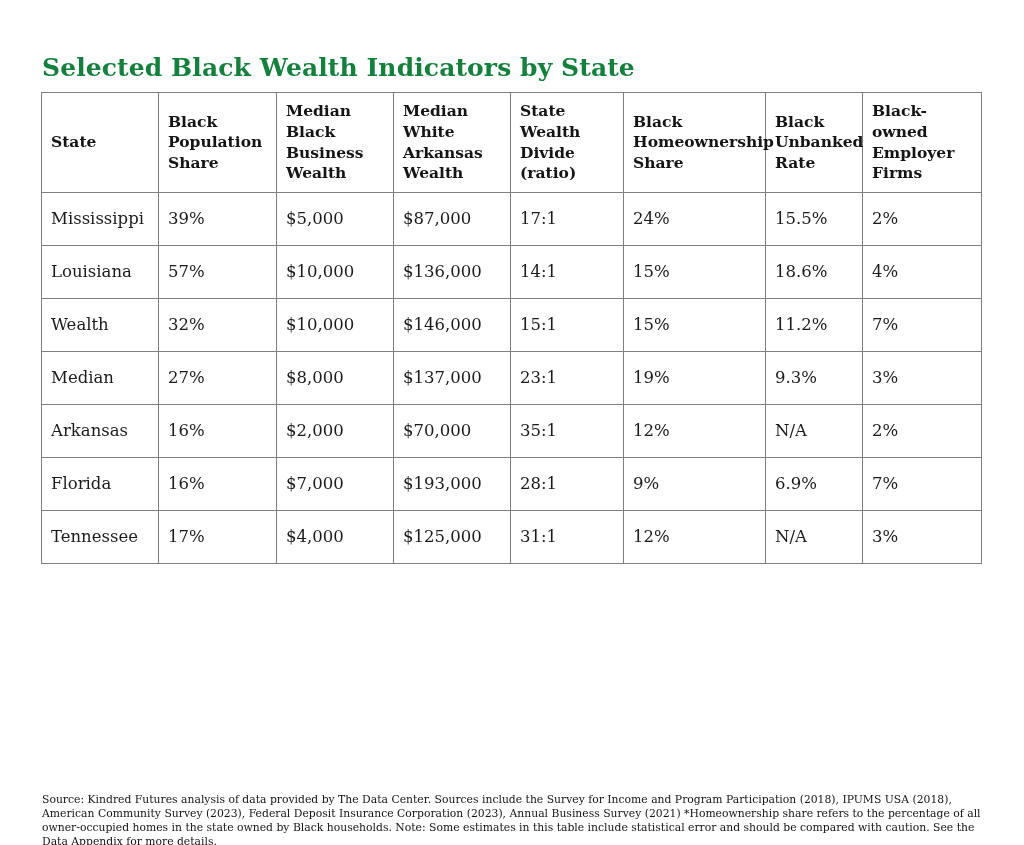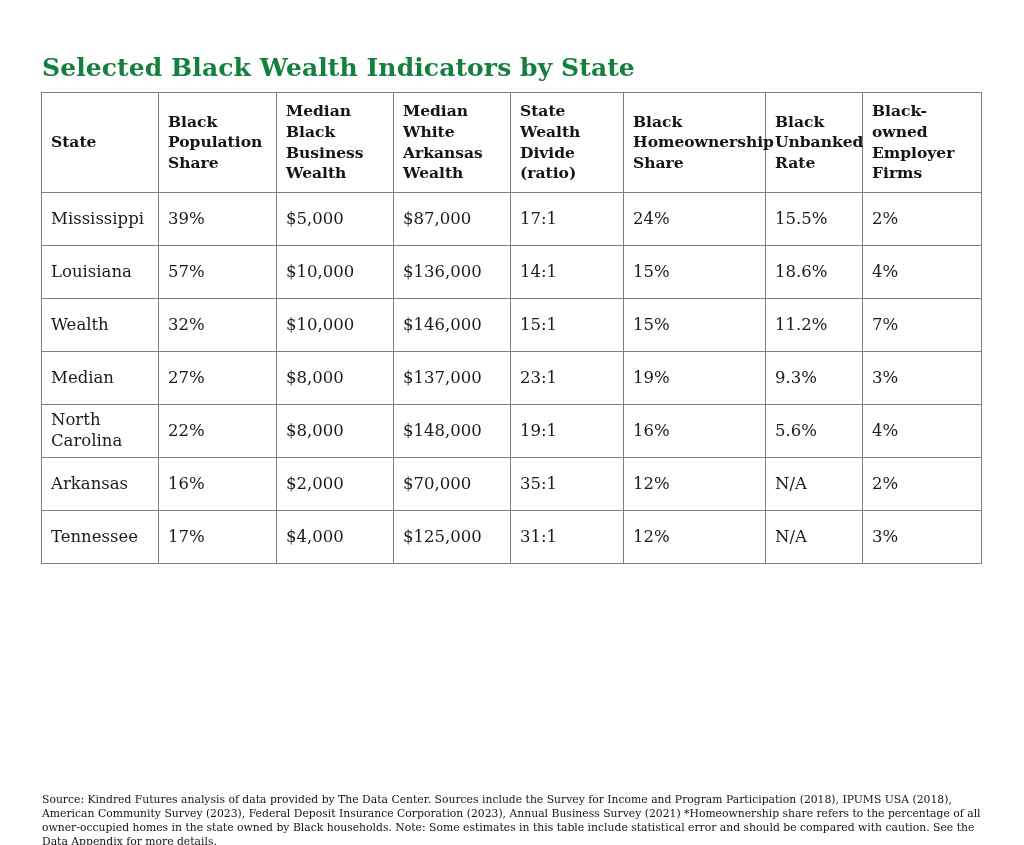--- a/index.html
+++ b/index.html
@@ -148,38 +148,38 @@
           <td>Median</td>
           <td>27%</td>
           <td>$8,000</td>
           <td>$137,000</td>
           <td>23:1</td>
           <td>19%</td>
           <td>9.3%</td>
           <td>3%</td>
         </tr>
         <tr>
-          <td>North Carolina</td>
-          <td>22%</td>
-          <td>$8,000</td>
-          <td>$148,000</td>
-          <td>19:1</td>
-          <td>16%</td>
-          <td>5.6%</td>
-          <td>4%</td>
-        </tr>
-        <tr>
           <td>Arkansas</td>
           <td>16%</td>
           <td>$2,000</td>
           <td>$70,000</td>
           <td>35:1</td>
           <td>12%</td>
           <td>N/A</td>
           <td>2%</td>
+        </tr>
+        <tr>
+          <td>Florida</td>
+          <td>16%</td>
+          <td>$7,000</td>
+          <td>$193,000</td>
+          <td>28:1</td>
+          <td>9%</td>
+          <td>6.9%</td>
+          <td>7%</td>
         </tr>
         <tr>
           <td>Tennessee</td>
           <td>17%</td>
           <td>$4,000</td>
           <td>$125,000</td>
           <td>31:1</td>
           <td>12%</td>
           <td>N/A</td>
           <td>3%</td>

